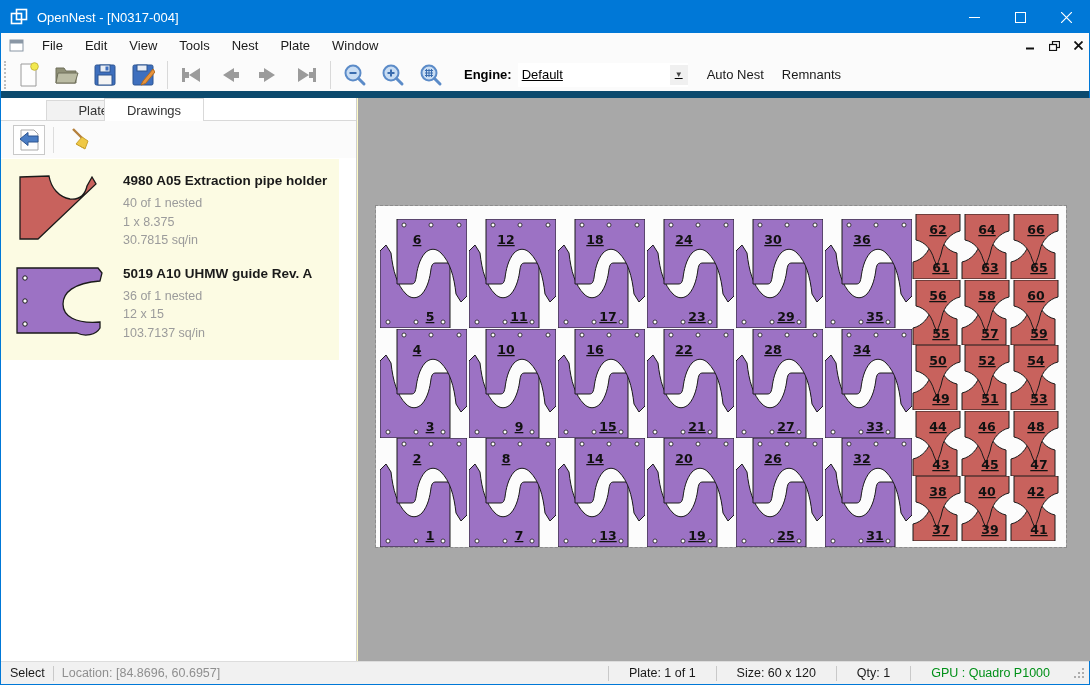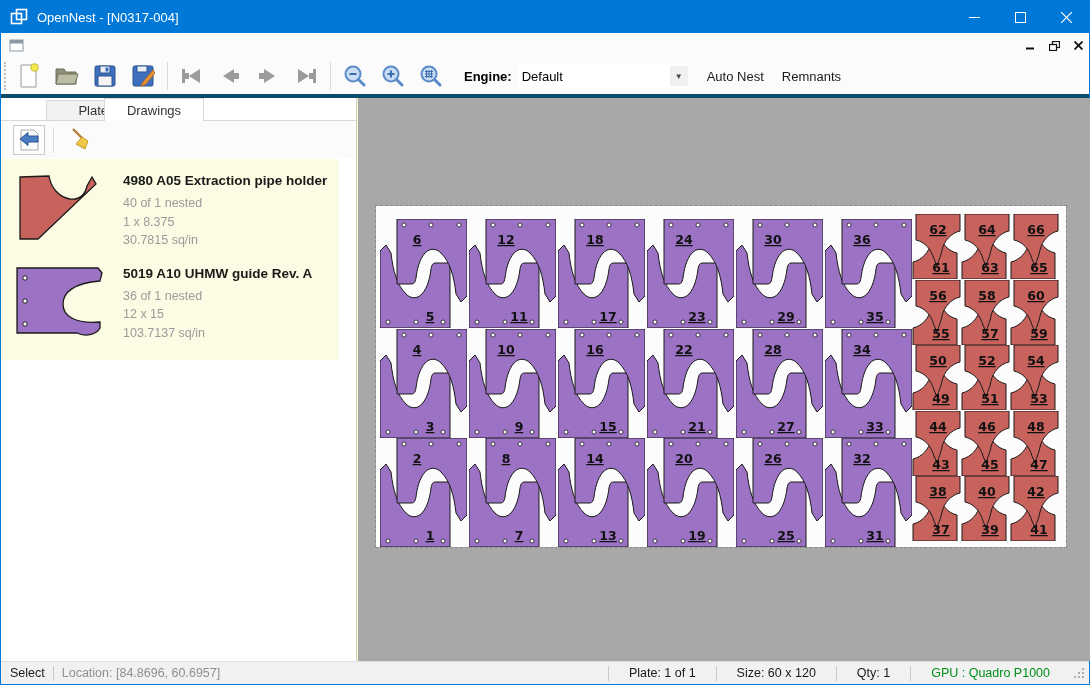--- a/index.html
+++ b/index.html
@@ -14,26 +14,26 @@
   .caption-btns { position:absolute; right:0; top:0; height:32px; display:flex; }
   .cap-btn { width:46px; height:32px; display:flex; align-items:center; justify-content:center; color:#fff; }
 
   
   .menubar { position:absolute; left:0; top:32px; width:100%; height:25px; background:#FBFBFB; display:flex; align-items:center; }
   .mdi-icon { margin-left:8px; width:16px; height:14px; }
   .menu-item { padding:4px 11px; color:#1a1a1a; }
   .mdi-btns { position:absolute; right:6px; top:32px; height:25px; display:flex; align-items:center; gap:14px; color:#111; font-weight:bold; font-size:11px; }
 
   
-  .toolbar { position:absolute; left:0; top:57px; width:100%; height:40px; background:#FBFBFB; border-bottom:4px solid #0c4a6e; display:flex; align-items:center; }
+  .toolbar { position:absolute; left:0; top:57px; width:100%; height:40px; background:#FBFBFB; border-bottom:7px solid #0c4a6e; display:flex; align-items:center; }
   .tb-grip { width:6px; height:28px; margin-left:3px; border-left:2px dotted #BDBDBD; }
   .tb-btn { width:34px; height:32px; display:flex; align-items:center; justify-content:center; margin:0 2px; }
   .tb-sep { width:1px; height:28px; background:#D9D9D9; margin:0 5px; }
   .engine-label { font-weight:bold; margin:0 6px 0 14px; }
-  .engine-combo { display:flex; align-items:center; width:170px; height:24px; background:#fff; }
+  .engine-combo { display:flex; align-items:center; width:170px; height:24px; background:#fff;text-decoration:underline; }
   .engine-value { flex:1; padding-left:4px; }
   .combo-arrow { width:18px; height:20px; background:#F0F0F0; display:flex; align-items:center; justify-content:center; font-size:8px; color:#444; }
   .tb-text-btn { padding:5px 9px; color:#1a1a1a; }
 
   
   .sidebar { position:absolute; left:0; top:97px; width:356px; height:563px; background:#fff; border-right:1px solid #CFCFCF; }
   .tabstrip { position:absolute; left:0; top:0; width:100%; height:23px; }
   .tab { position:absolute; top:2px; height:21px; display:flex; align-items:center; justify-content:center; border:1px solid #D9D9D9; background:#F2F2F2; color:#333; }
   .tab.active { top:0; height:23px; background:#fff; border-bottom:none; z-index:2; }
   .tabstrip .edge { position:absolute; left:0; bottom:0; width:100%; height:1px; background:#D9D9D9; }
@@ -91,20 +91,29 @@
           </svg>
       </div>
     </div>
   </div>
 
   <div class="menubar">
     <svg class="mdi-icon" viewBox="0 0 16 14">
       <rect x="1" y="1" width="13" height="11" fill="#fff" stroke="#8A97A5"></rect>
       <rect x="1" y="1" width="13" height="3.5" fill="#8A97A5"></rect>
     </svg>
+    <div id="menu-items" style="display:flex;margin-left:6px;">
+        <div class="menu-item">File</div>
+        <div class="menu-item">Edit</div>
+        <div class="menu-item">View</div>
+        <div class="menu-item">Tools</div>
+        <div class="menu-item">Nest</div>
+        <div class="menu-item">Plate</div>
+        <div class="menu-item">Window</div>
+      </div>
   </div>
   <div class="mdi-btns">
     <svg width="9" height="9" viewBox="0 0 9 9">
         <line x1="0" y1="7.5" x2="8" y2="7.5" stroke="#111" stroke-width="2"></line>
       </svg>
     <svg width="11" height="10" viewBox="0 0 11 10">
         <rect x="3.5" y="0.5" width="7" height="6" fill="none" stroke="#111" stroke-width="1.2"></rect>
         <rect x="0.5" y="3.5" width="7" height="6" fill="#fbfbfb" stroke="#111" stroke-width="1.2"></rect>
       </svg>
     <svg width="9" height="9" viewBox="0 0 9 9">

